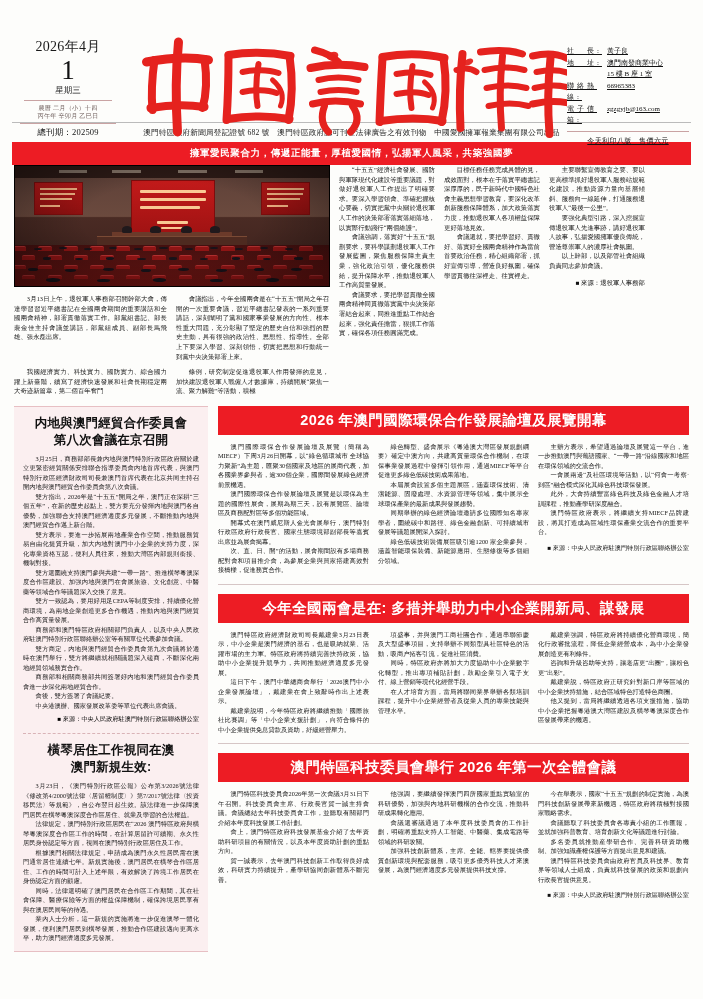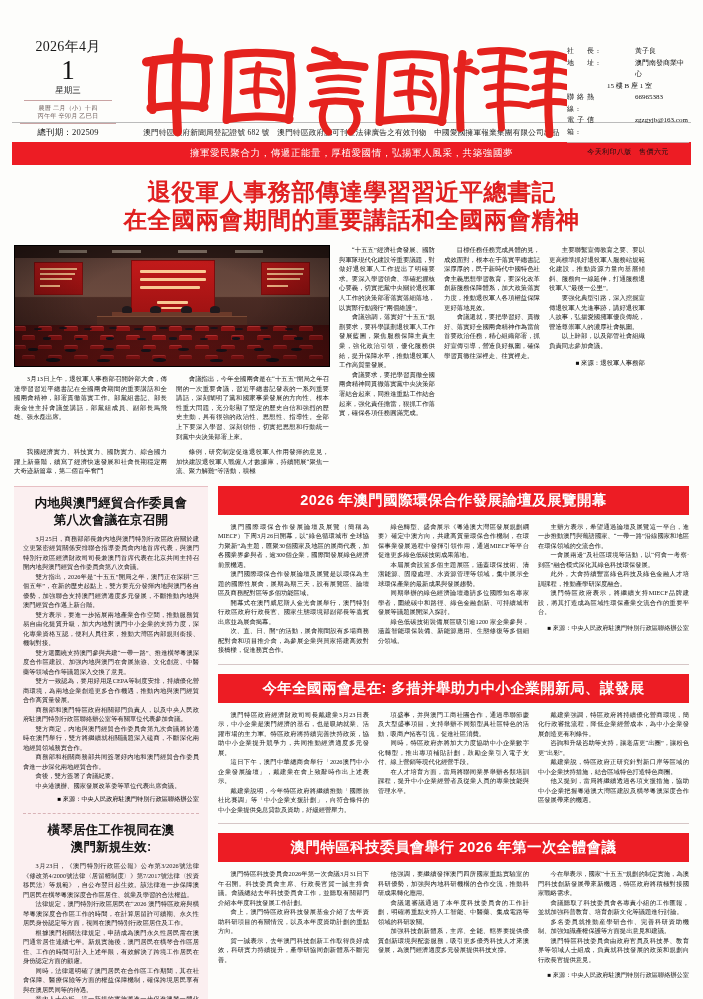--- a/index.html
+++ b/index.html
@@ -15,35 +15,35 @@
   .date-day{font-size:27px;line-height:27px;color:#111;margin:1px 0 1px 0;font-family:"Liberation Serif",serif;}
   .date-week{font-size:8.5px;color:#222;margin-bottom:3px;}
   .date-rule{border-top:1px solid #c9a3a3;margin:2px 10px 3px 10px;}
   .lunar{font-size:6.2px;color:#6b5b58;line-height:8px;letter-spacing:.2px;}
   .date-rule2{border-top:1px solid #c9a3a3;margin:3px 6px 3px 6px;}
   .issue{font-size:8.5px;color:#141414;letter-spacing:.2px;}
 
   .title-wrap{flex:1;display:flex;align-items:center;justify-content:center;position:relative;height:108px;}
   .title-svg{width:100%;height:104px;display:block;}
 
-  .pub-block{width:122px;flex:none;font-size:7px;color:#111;line-height:11.5px;padding-top:12px;}
+  .pub-block{width:122px;flex:none;font-size:7px;color:#111;line-height:11.5px;padding-top:12px;text-decoration:underline;}
   .pub-row{display:flex;}
   .pub-k{width:40px;flex:none;letter-spacing:3px;}
-  .pub-v{flex:1;word-break:break-all;margin-left:28px;}
+  .pub-v{flex:1;word-break:break-all;}
   .pub-v2{padding-left:40px;}
   .pub-rule{border-top:1px solid #c9a3a3;margin:4px 0 4px 0;}
   .pub-foot{text-align:center;font-size:7px;letter-spacing:.4px;}
 
   
   .license{
     text-align:center;font-size:7.6px;color:#1a1a1a;letter-spacing:.25px;
     border-top:1px solid #bbb;margin:2px 12px 0 12px;padding:5px 0 4px 0;
   }
   .slogan{
-    background:#ED1C24;color:#fff;text-align:center;font-size:9.5px;font-weight:normal;
+    background:#ED1C24;color:#fff;text-align:center;font-size:9.5px;font-weight:bold;
     letter-spacing:.6px;padding:5px 0 5px 0;margin:0 12px;
     font-family:"Liberation Sans",sans-serif;
   }
 
   
   .lead-head{
     text-align:center;color:#E02020;font-weight:bold;
     font-family:"Liberation Sans","DejaVu Sans",sans-serif;
     font-size:23.5px;line-height:28px;letter-spacing:.5px;
     padding:13px 10px 11px 10px;
@@ -210,24 +210,20 @@
         <span class="pub-v">zgzgyjb@163.com</span>
       </div>
       <div class="pub-rule"></div>
       <div class="pub-foot">今天利印八版　售價六元</div>
     </div>
   </div>
 
   <div class="license">澳門特區政府新聞局登記證號 682 號　澳門特區政府認可刊登法律廣告之有效刊物　中國愛國擁軍報業集團有限公司出品</div>
   <div class="slogan">擁軍愛民聚合力，傳遞正能量，厚植愛國情，弘揚軍人風采，共築強國夢</div>
 
-  <div class="lead-head">
-    <div>退役軍人事務部傳達學習習近平總書記</div>
-    <div>在全國兩會期間的重要講話和全國兩會精神</div>
-  </div>
 
   <div class="lead-body">
 
     <div class="lead-left">
       <div class="photo">
         <div class="ph-wall"></div>
         <div class="ph-ceil">
           <span style="left:14%;width:9%"></span>
             <span style="left:31%;width:9%"></span>
           <span style="left:52%;width:9%"></span>

